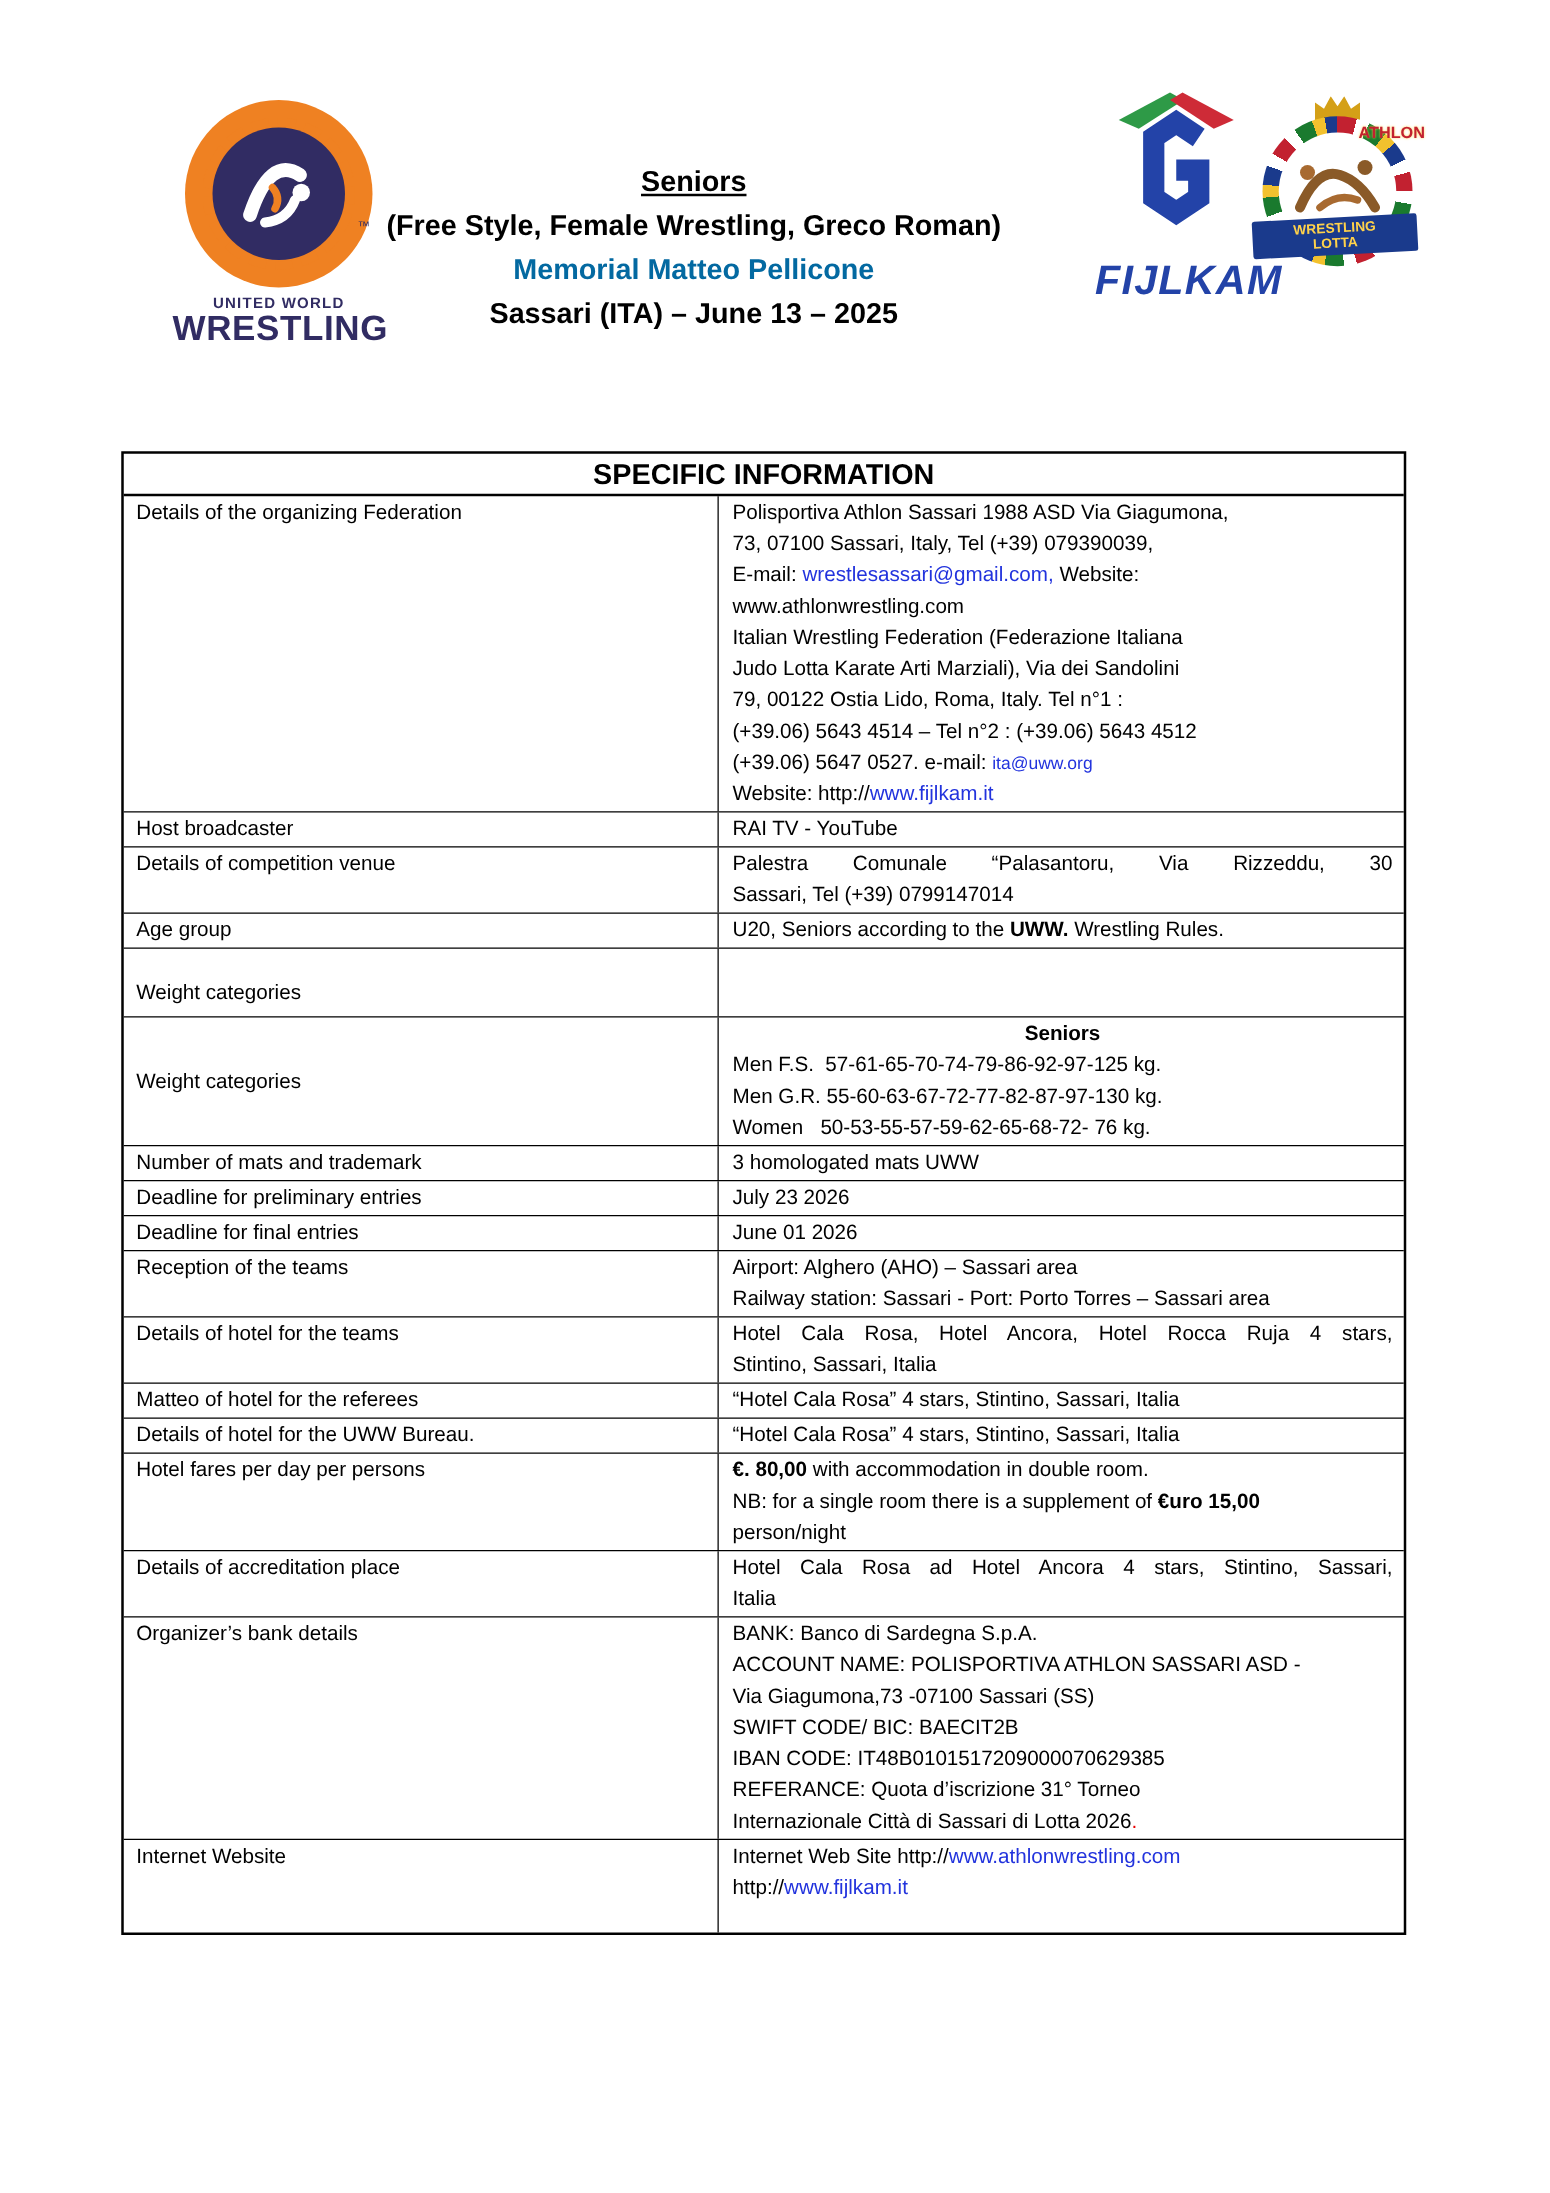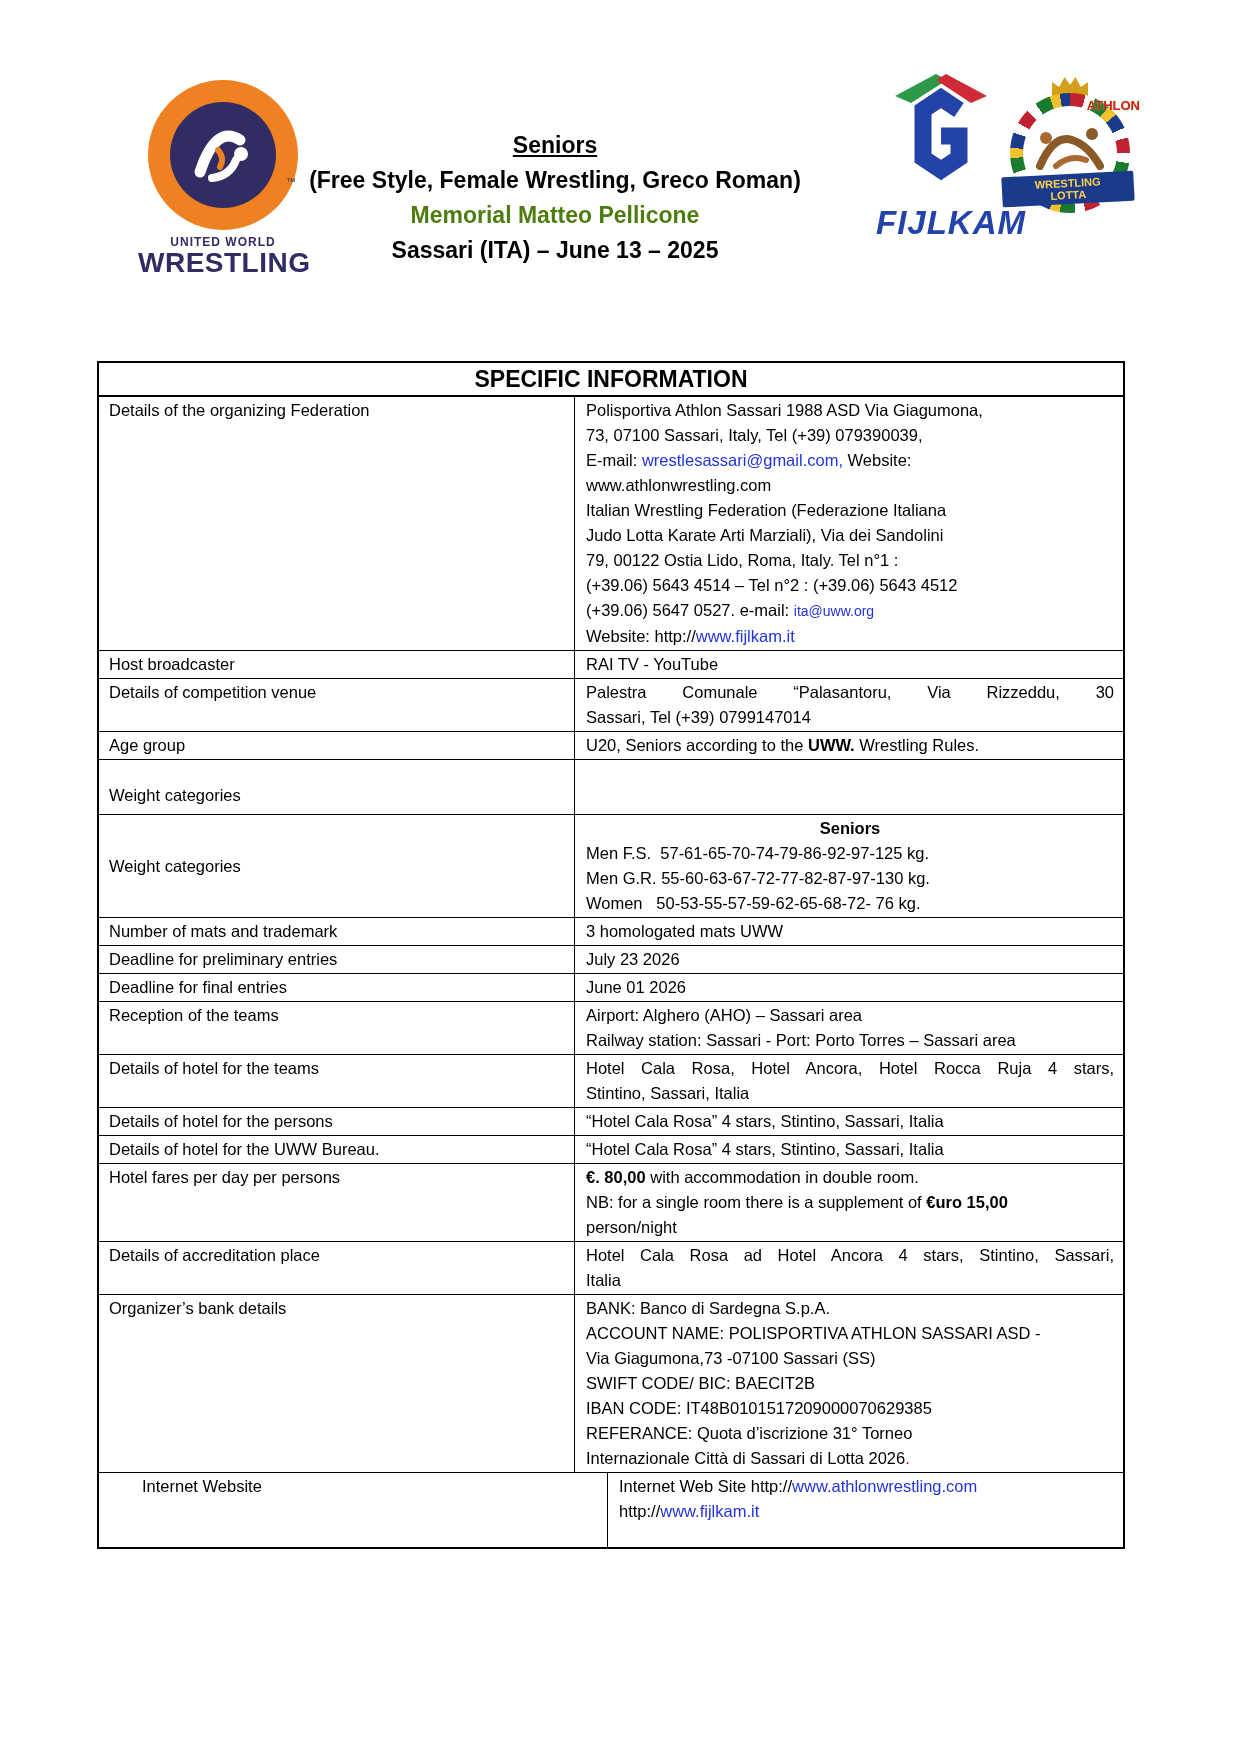--- a/index.html
+++ b/index.html
@@ -3,21 +3,21 @@
 <meta charset="utf-8">
 <style>
   html,body{margin:0;padding:0;background:#fff;}
   body{width:1240px;height:1754px;position:relative;font-family:"Liberation Sans",sans-serif;color:#000;overflow:hidden;}
 
   
   .title-block{position:absolute;left:270px;top:128px;width:570px;text-align:center;
     font-weight:bold;font-size:23px;line-height:35px;}
   .title-line{white-space:pre-wrap;}
   .title-line.u{text-decoration:underline;}
-  .title-line.r{color:#4d7c0f;}
+  .title-line.r{color:#0369a1;}
 
   
   .uww{position:absolute;left:138px;top:80px;width:170px;text-align:center;}
   .uww-circle{width:150px;height:150px;margin:0 auto;border-radius:50%;background:#ef8122;position:relative;}
   .uww-inner{position:absolute;left:22px;top:22px;width:106px;height:106px;border-radius:50%;background:#312c63;}
   .uww-flames{position:absolute;left:14px;top:14px;width:122px;height:122px;border-radius:50%;
     border:7px dashed #ef8122;box-sizing:border-box;}
   .uww-swirl{position:absolute;left:30px;top:30px;z-index:2;}
   .uww-tm{position:absolute;right:2px;top:96px;font-size:10px;color:#312c63;}
   .uww-t1{margin-top:5px;color:#312c63;font-size:12px;font-weight:bold;letter-spacing:1px;}
@@ -41,21 +41,21 @@
   .ath-banner{position:absolute;left:2px;top:98px;width:132px;background:#1a3a8c;color:#ffd24a;
     font-weight:800;font-size:11px;line-height:12px;text-align:center;padding:3px 0;z-index:3;
     transform:rotate(-3deg);border-radius:2px;}
 
   
   .info-table{position:absolute;left:97px;top:361px;width:1028px;border:2px solid #000;
     box-sizing:border-box;font-size:16.5px;line-height:25px;}
   .t-title{text-align:center;font-weight:bold;font-size:23px;line-height:30px;padding:1px 0;
     border-bottom:2px solid #000;}
   .t-row{display:flex;border-bottom:1.5px solid #000;}
-  .t-row:last-child{border-bottom:none;padding-left:33px;}
+  .t-row:last-child{border-bottom:none;}
   .t-label{width:476px;flex:0 0 auto;box-sizing:border-box;border-right:1.5px solid #000;
     padding:1px 8px 1px 10px;display:flex;}
   .t-label.v-top{align-items:flex-start;}
   .t-label.v-center{align-items:center;}
   .t-label.v-bottom{align-items:flex-end;padding-bottom:6px;}
   .t-value{flex:1;min-width:0;padding:1px 9px 1px 11px;}
   .t-line{white-space:pre-wrap;}
   .t-line.center{text-align:center;}
   .t-line.just{text-align:justify;text-align-last:justify;}
   .b{font-weight:bold;}
@@ -192,21 +192,21 @@
           </div>
         </div>
         <div class="t-row">
           <div class="t-label v-top">Details of hotel for the teams</div>
           <div class="t-value">
             <div class="t-line just"><span>Hotel Cala Rosa, Hotel Ancora, Hotel Rocca Ruja 4 stars,</span></div>
             <div class="t-line"><span>Stintino, Sassari, Italia</span></div>
           </div>
         </div>
         <div class="t-row">
-          <div class="t-label v-top">Details of hotel for the persons</div>
+          <div class="t-label v-top">Matteo of hotel for the referees</div>
           <div class="t-value">
             <div class="t-line"><span>“Hotel Cala Rosa” 4 stars, Stintino, Sassari, Italia</span></div>
           </div>
         </div>
         <div class="t-row">
           <div class="t-label v-top">Details of hotel for the UWW Bureau.</div>
           <div class="t-value">
             <div class="t-line"><span>“Hotel Cala Rosa” 4 stars, Stintino, Sassari, Italia</span></div>
           </div>
         </div>

